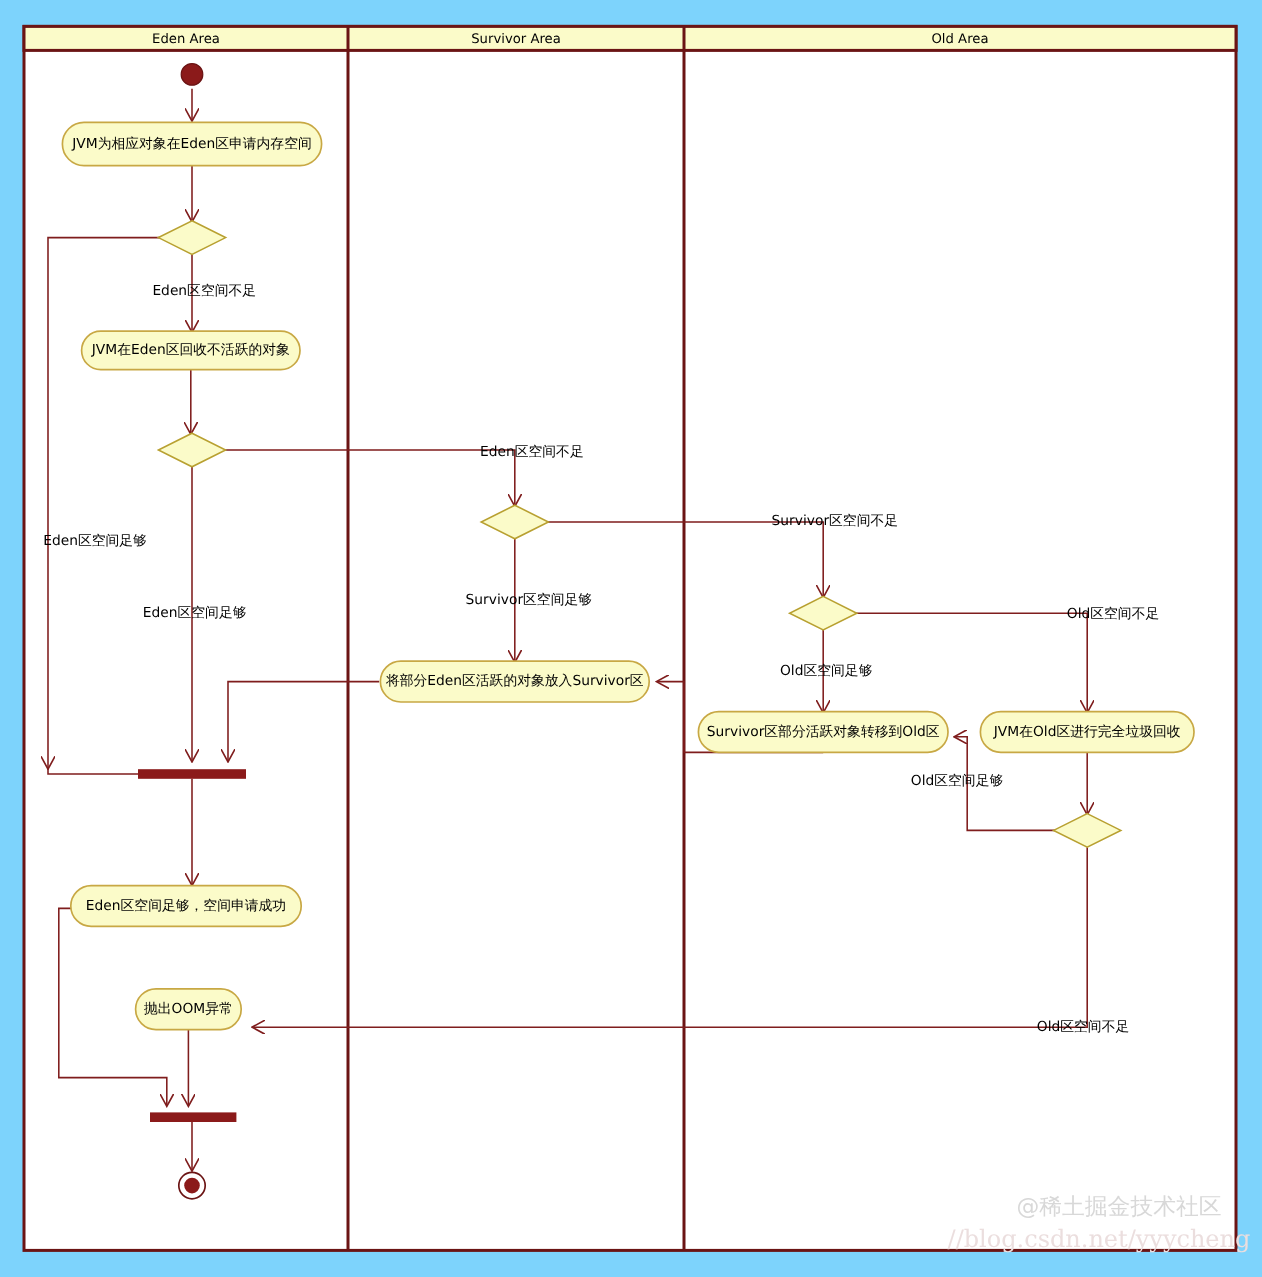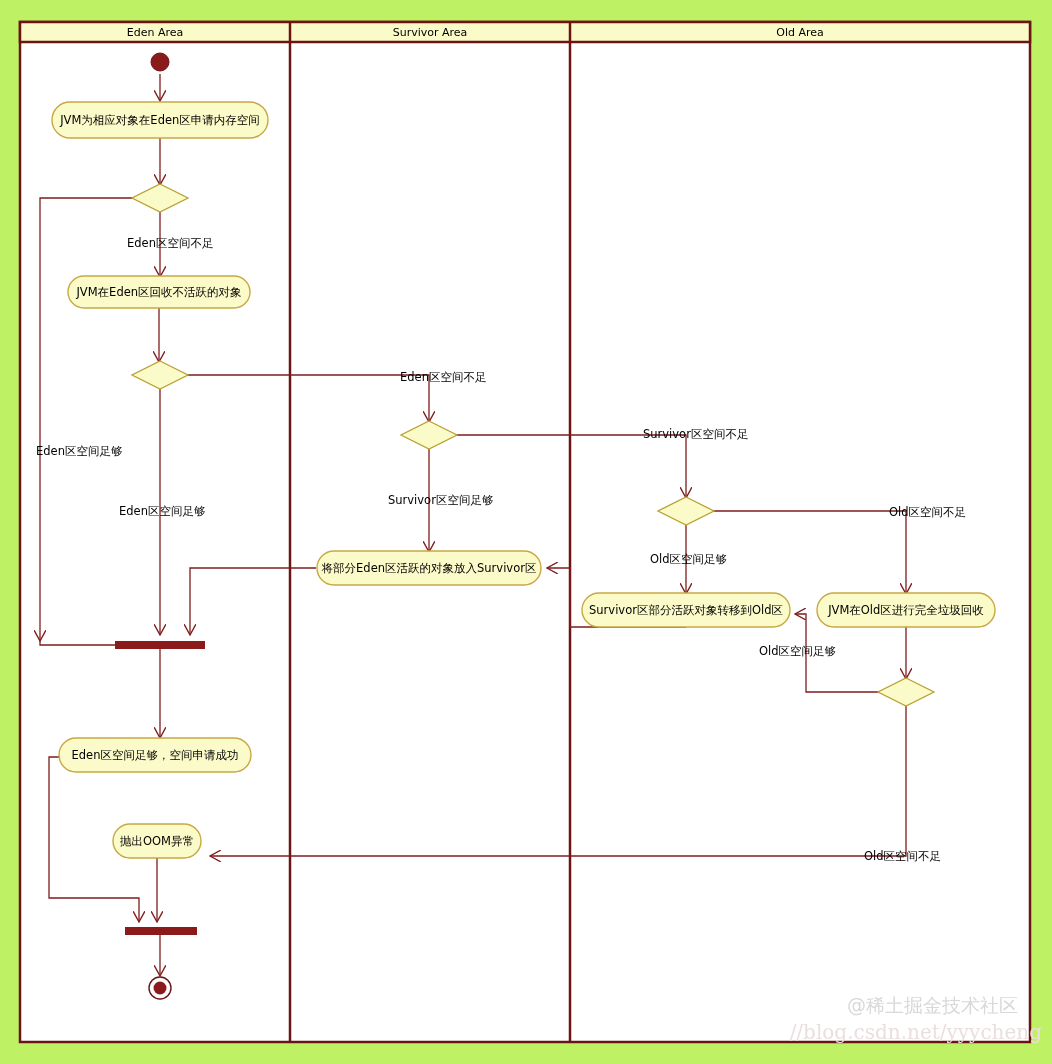--- a/index.html
+++ b/index.html
@@ -8,21 +8,21 @@
     padding: 0;
     background: #ffffff;
   }
   body {
     font-family: "DejaVu Sans", "Liberation Sans", sans-serif;
   }
   #canvas {
     position: relative;
     width: 1052px;
     height: 1064px;
-    background: #bef264;
+    background: #7dd3fc;
     overflow: hidden;
   }
   #diagram-svg {
     position: absolute;
     left: 0;
     top: 0;
     width: 1052px;
     height: 1064px;
   }
   .lane-header-label {

